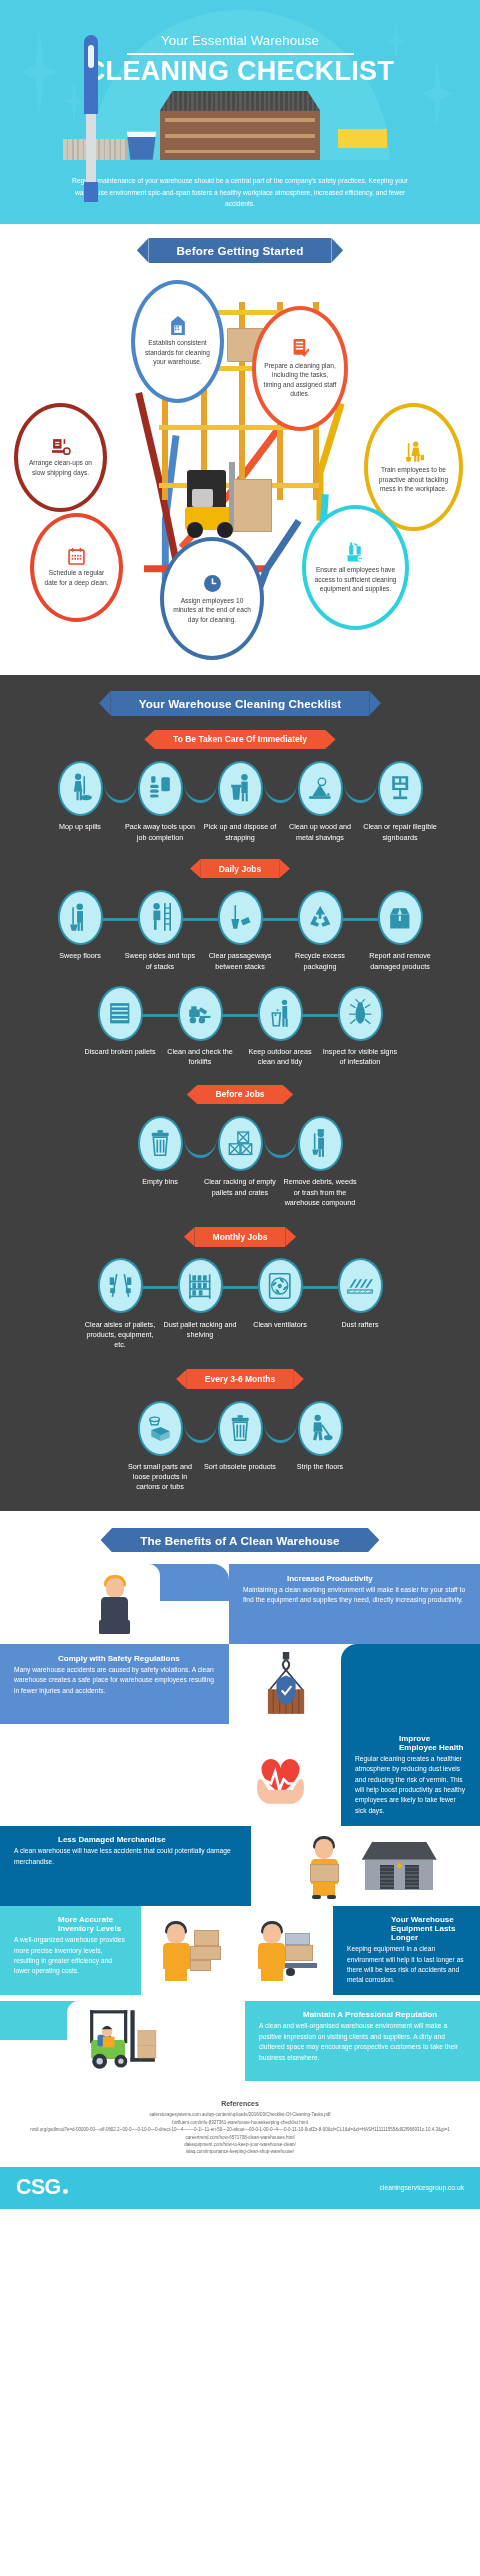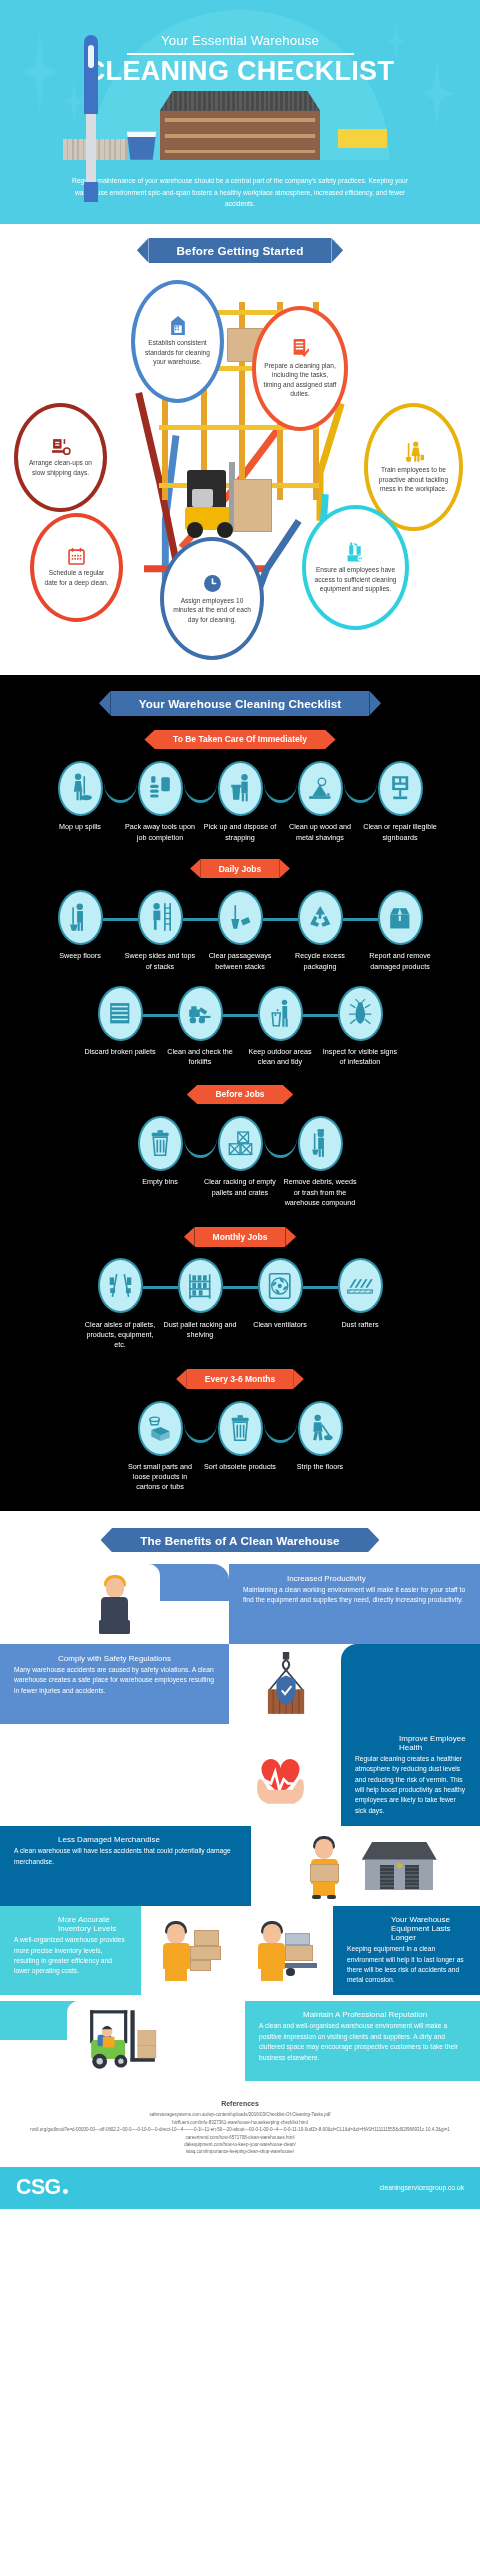--- a/index.html
+++ b/index.html
@@ -150,21 +150,21 @@
       background: #f2b705; border-radius: 3.2px; }
   .forklift .wheel { position: absolute; bottom: -1.1px; width: 16px; height: 16px;
       background: #222; border-radius: 50%; }
   .forklift .wheel.w1 { left: 3.2px; } .forklift .wheel.w2 { left: 33px; }
   .forklift .mast { position: absolute; left: 45px; bottom: 7.5px; width: 6.4px; height: 68px;
       background: #9aa0a6; }
   .forklift .pallet { position: absolute; left: 49px; bottom: 5.3px; width: 39px; height: 53px;
       background: #d9b68c; border: 1.1px solid #c49a6c; }
 
   
-  .checklist-sec { background: #000000; padding: 16px 0 18px 0; }
+  .checklist-sec { background: #404040; padding: 16px 0 18px 0; }
   .chk-group { margin-top: 11.7px; }
   .chk-row {
     display: flex; justify-content: center; align-items: flex-start;
     gap: 0; padding: 0 21.3px; position: relative;
   }
   .chk-item { width: 80px; text-align: center; position: relative; }
   .chk-oval {
     width: 45px; height: 55px; border-radius: 50%;
     background: #bfeef6; border: 2.7px solid #2e93ad;
     margin: 0 auto 6.4px auto;
@@ -182,21 +182,21 @@
     top: 18px; width: 33px; right: -16.5px;
   }
 
   
   .benefits-sec { background: #fff; padding: 17px 0 5.3px 0; }
   .ben-canvas { position: relative; width: 480px; margin-top: 9.6px; }
   .ben-row { position: relative; display: flex; align-items: stretch; min-height: 80px; }
   .ben-band {
     padding: 9.6px 14px; color: #fff; flex: 1;
   }
-  .ben-band h4 { font-size: 8px; font-weight: normal; margin-bottom: 2.1px; padding-left: 44px; }
+  .ben-band h4 { font-size: 8px; font-weight: bold; margin-bottom: 2.1px; padding-left: 44px; }
   .ben-band p  { font-size: 6.7px; line-height: 1.55; }
   .ben-art {
     width: 139px; display: flex; align-items: center; justify-content: center;
     position: relative;
   }
   .art-card {
     width: 91px; height: 80px; background: #fff; border-radius: 11.7px;
     display: flex; align-items: center; justify-content: center;
   }
   .blue   { background: #5b8ed0; }

